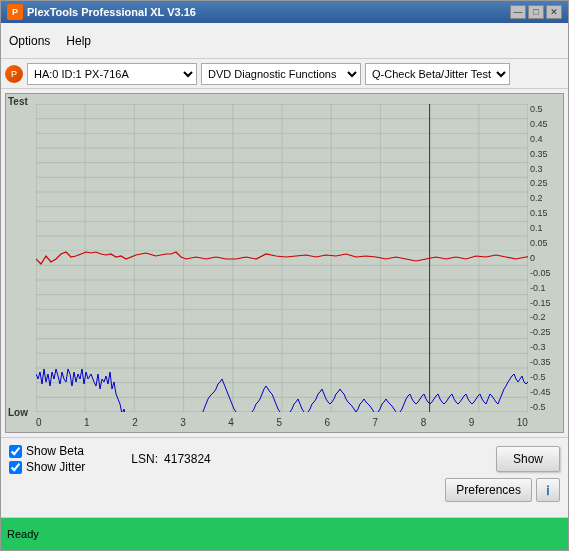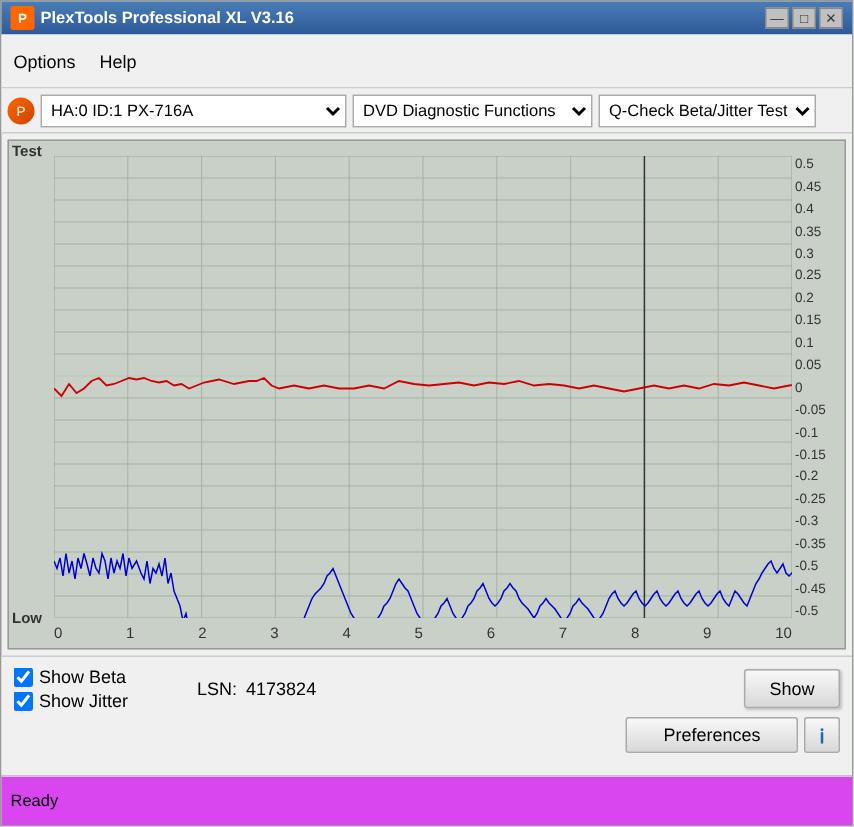--- a/index.html
+++ b/index.html
@@ -99,21 +99,21 @@
       color: white;
       flex-shrink: 0;
     }
     .toolbar select {
       height: 22px;
       font-size: 11px;
       border: 1px solid #aaa;
       background: white;
       padding: 1px 2px;
     }
-    .toolbar select:first-of-type { width: 204px; }
+    .toolbar select:first-of-type { width: 170px; }
     .toolbar select:nth-of-type(2) { width: 160px; }
     .toolbar select:nth-of-type(3) { width: 145px; }
     .chart-area {
       flex: 1;
       background: #c8d0c8;
       position: relative;
       margin: 4px;
       border: 1px solid #999;
       overflow: hidden;
     }
@@ -215,42 +215,42 @@
     }
     .bottom-second-row {
       display: flex;
       align-items: center;
       justify-content: flex-end;
       gap: 4px;
     }
     .pref-btn {
       background: linear-gradient(to bottom, #f8f8f8, #d8d8d8);
       border: 1px solid #aaa;
-      padding: 3px 24px;
+      padding: 3px 10px;
       font-size: 12px;
       cursor: pointer;
       height: 24px;
       border-radius: 2px;
     }
     .info-btn {
       width: 24px;
       height: 24px;
       background: linear-gradient(to bottom, #f8f8f8, #d8d8d8);
       border: 1px solid #aaa;
       border-radius: 2px;
       font-size: 13px;
       cursor: pointer;
       display: flex;
       align-items: center;
       justify-content: center;
       color: #1a6bb5;
       font-weight: bold;
     }
     .status-bar {
-      background: #d946ef;
+      background: #22c55e;
       border-top: 1px solid #ccc;
       padding: 16px 6px;
       font-size: 11px;
       height: 20px;
       display: flex;
       align-items: center;
       flex-shrink: 0;
     }
   </style>
 </head>

